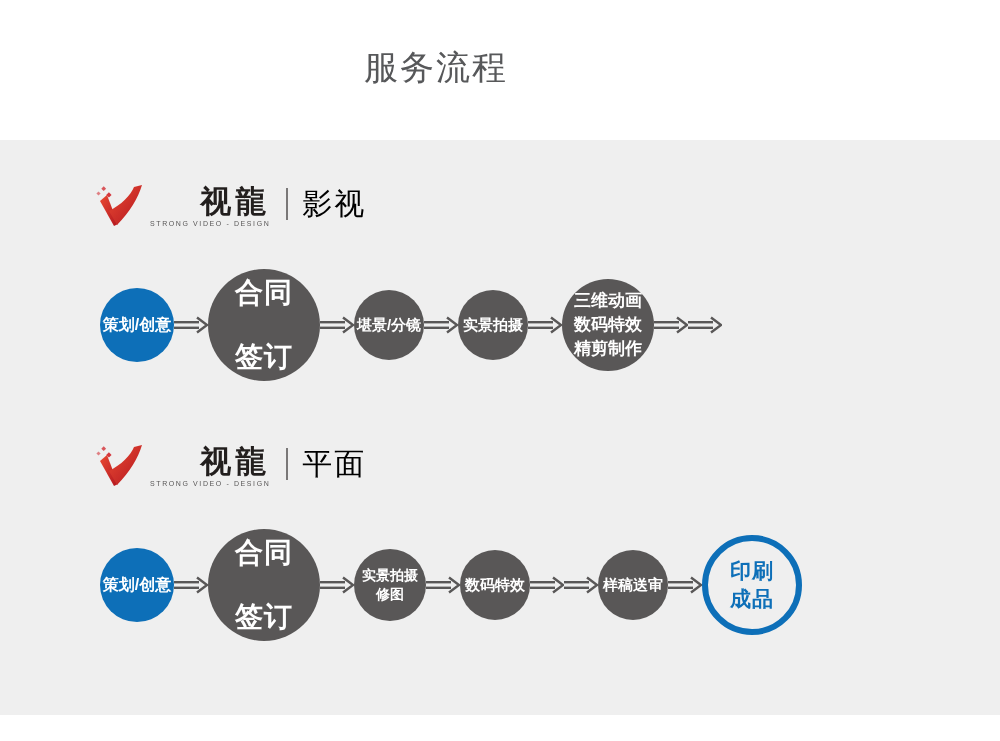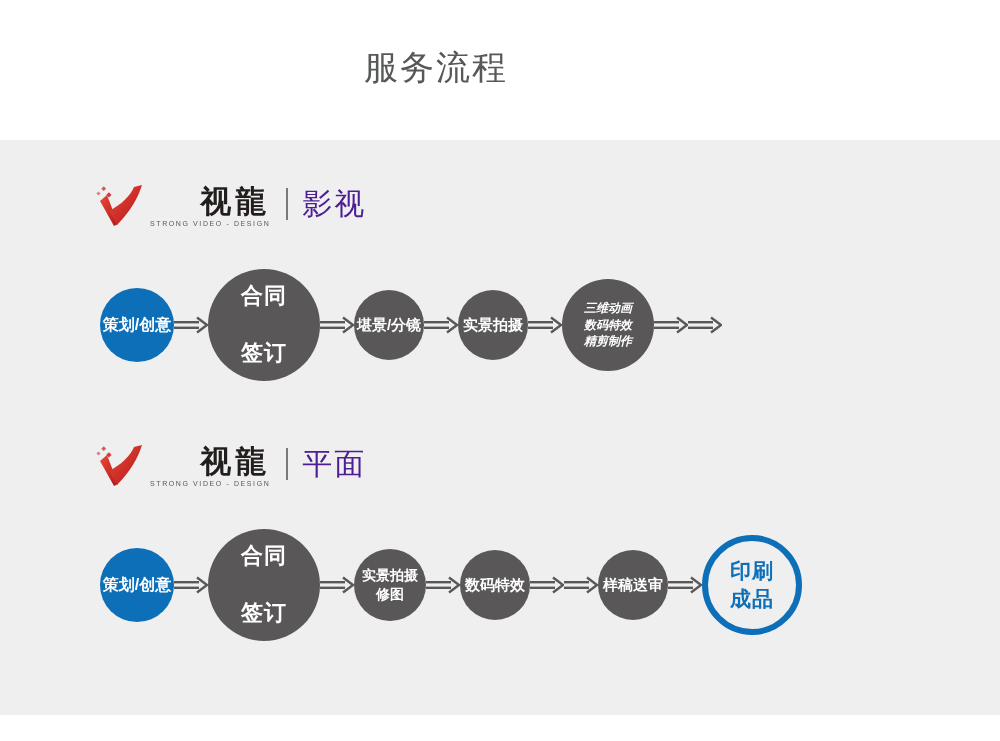--- a/index.html
+++ b/index.html
@@ -24,37 +24,37 @@
   .logo-mark { flex:0 0 auto; margin-right:6px; }
   .logotype { display:flex; flex-direction:column; align-items:flex-end; }
   .logotype .cn {
     font-family:"DejaVu Serif","Liberation Serif",serif;
     font-size:31px; font-weight:bold; color:#221e1d; letter-spacing:4px; line-height:1;
   }
   .logotype .en {
     font-size:7px; letter-spacing:1.6px; color:#595757; margin-top:3px; white-space:nowrap;
   }
   .logo-divider { width:2px; height:32px; background:#7a7878; margin:0 14px 4px 16px; flex:0 0 auto; }
-  .section-label { font-size:30px; color:#4c1d95; letter-spacing:2px; padding-bottom:4px; }
+  .section-label { font-size:30px; color:#000000; letter-spacing:2px; padding-bottom:4px; }
 
   .steps-row { position:absolute; left:100px; display:flex; align-items:center; height:112px; }
   .sec-film .steps-row { top:129px; }
   .sec-print .steps-row { top:389px; }
 
   .circle {
     border-radius:50%; flex:0 0 auto;
     display:flex; flex-direction:column; justify-content:center; align-items:center;
     color:#ffffff; font-weight:bold; text-align:center;
     background:var(--gray,#595757);
   }
   .circle.start  { width:74px;  height:74px;  background:var(--blue,#0d6fb8); font-size:16px; }
-  .circle.major  { width:112px; height:112px; font-size:22px; line-height:1.3; letter-spacing:1px;gap:28px; }
+  .circle.major  { width:112px; height:112px; font-size:28px; line-height:1.3; letter-spacing:1px;gap:28px; }
   .circle.normal { width:70px;  height:70px;  font-size:15px; }
   .circle.normal2{ width:72px;  height:72px;  font-size:14px; line-height:1.35; }
-  .circle.medium { width:92px;  height:92px;  font-size:12px; line-height:1.4;font-style:italic; }
+  .circle.medium { width:92px;  height:92px;  font-size:17px; line-height:1.4; }
   .circle.design { width:92px;  height:92px;  font-size:26px; letter-spacing:3px; }
   .circle.final  {
     width:100px; height:100px; box-sizing:border-box;
     background:transparent; border:6px solid var(--blue,#0d6fb8);
     color:var(--blue,#0d6fb8); font-size:21px; line-height:1.35; letter-spacing:1px;
   }
   .arrow { flex:0 0 auto; display:flex; align-items:center; }
 </style>
 </head>
 <body style="--blue: #0d6fb8; --gray: #595757; --band: #efefef;">

